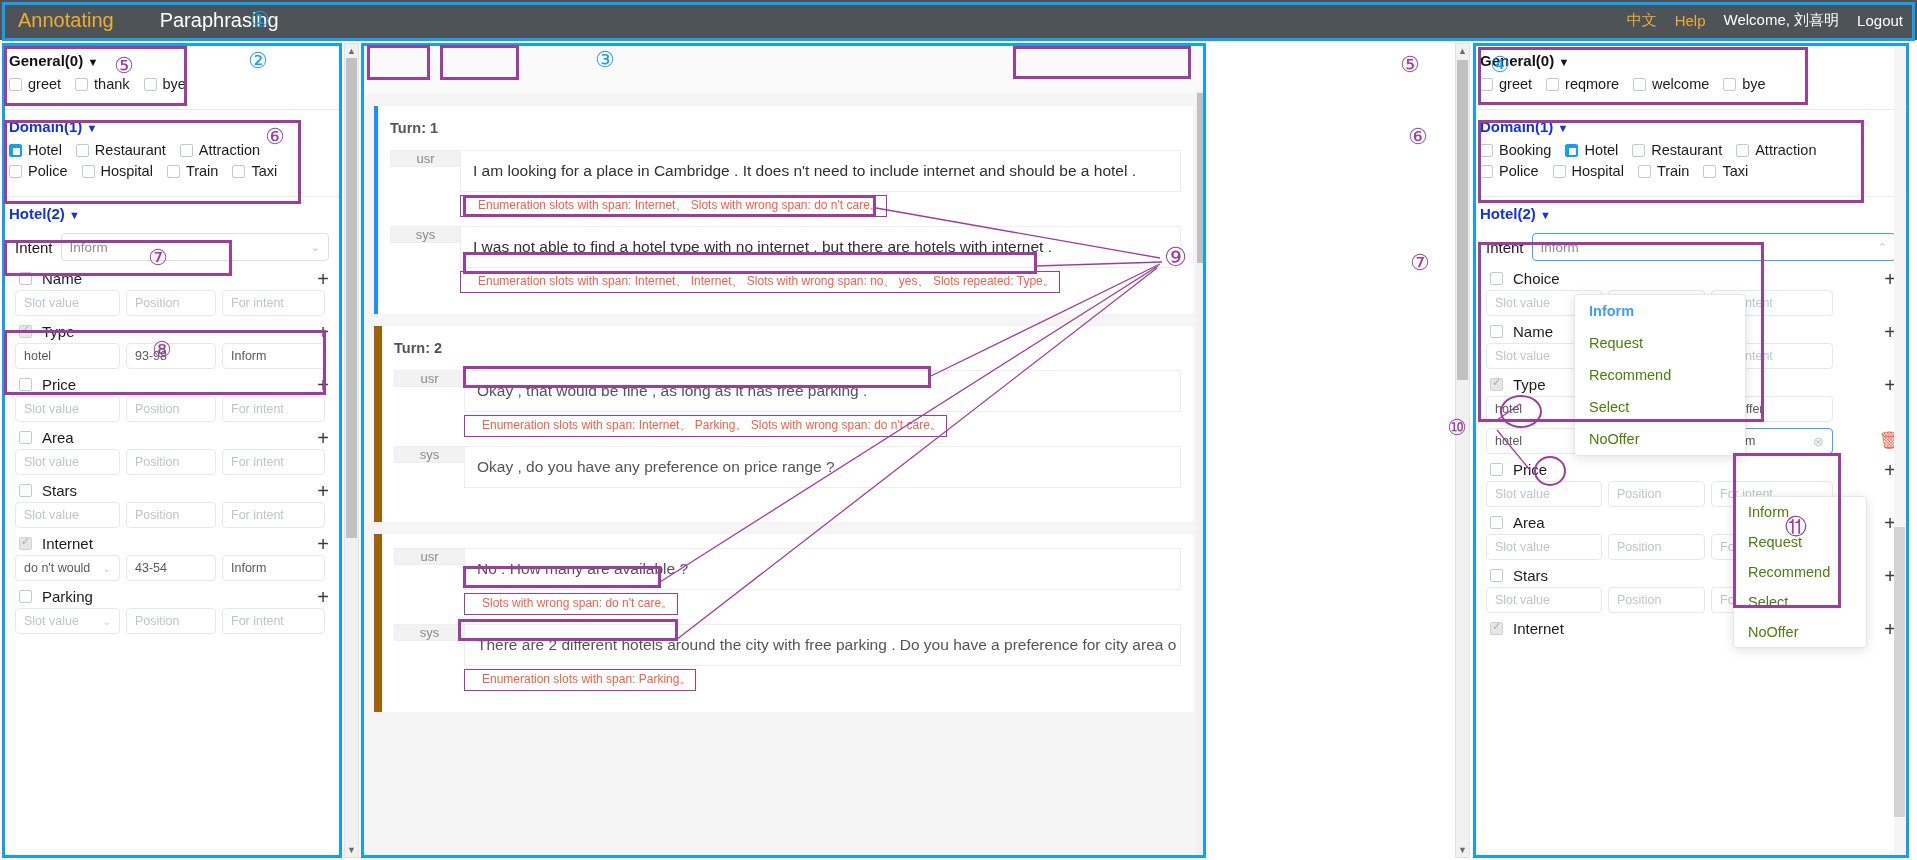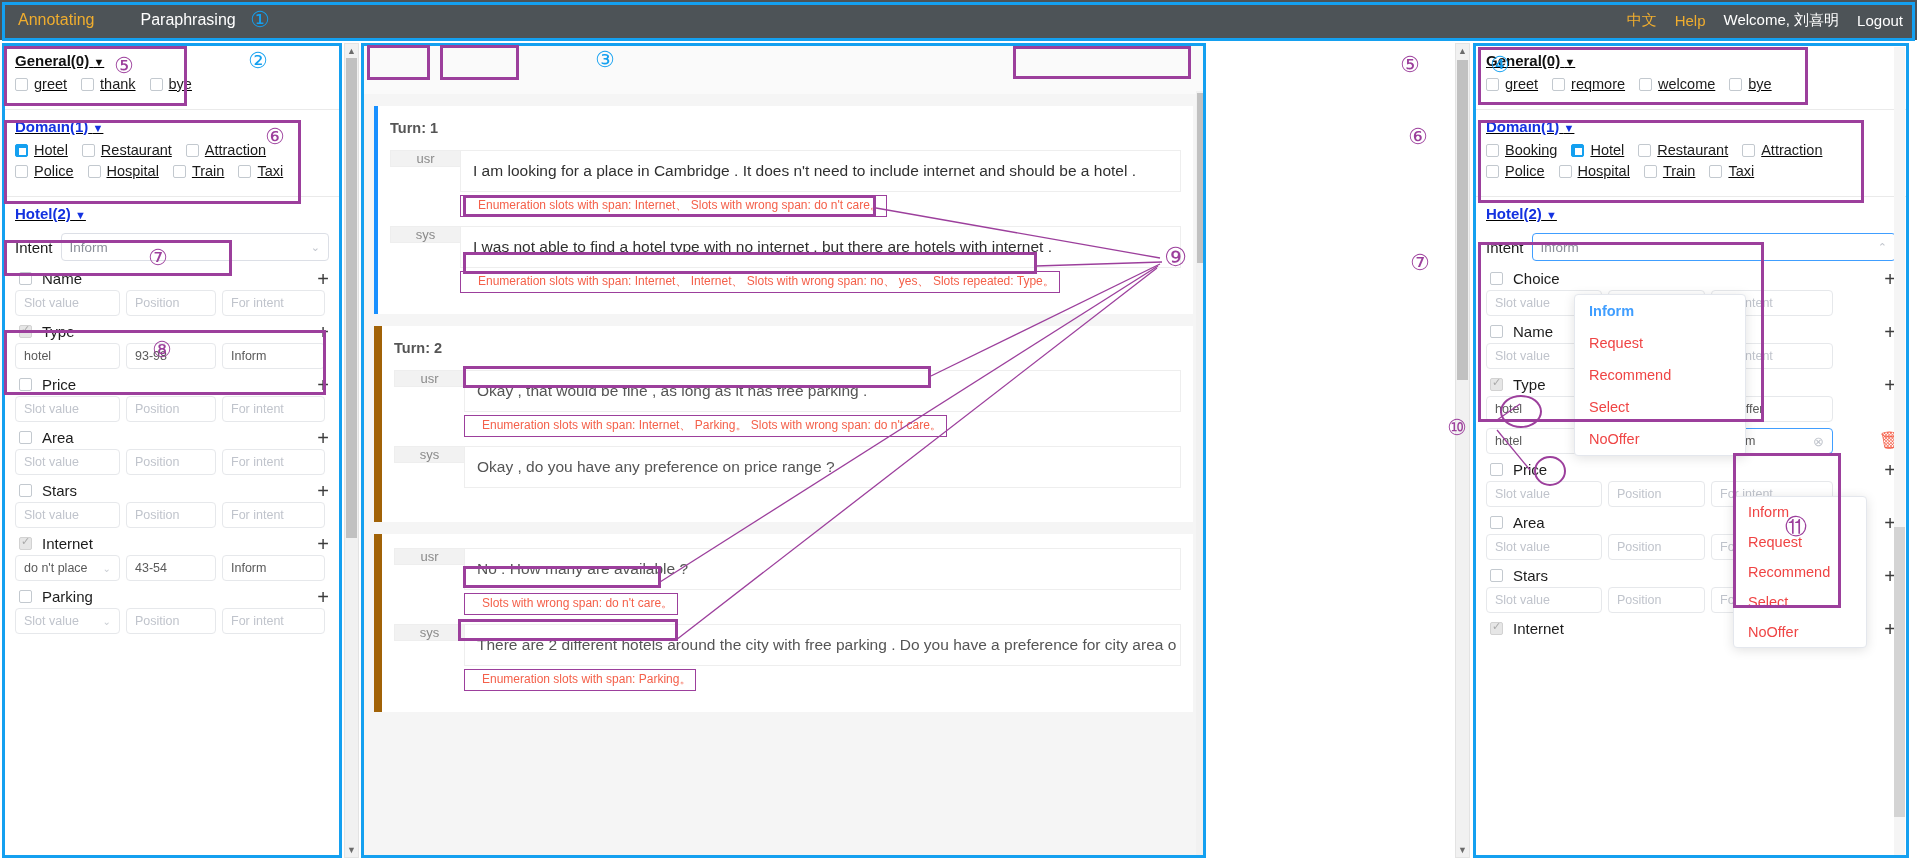--- a/index.html
+++ b/index.html
@@ -12,21 +12,21 @@
     position:relative;
   }
 
   
   #topbar {
     position:absolute; left:0; top:0; width:1917px; height:40px;
     background:#4d5357; color:#fff;
     display:flex; align-items:center;
   }
   .nav-left { display:flex; align-items:center; padding-left:18px; gap:46px; }
-  .nav-item { font-size:16px; color:#ffffff; cursor:pointer; }
+  .nav-item { font-size:20px; color:#ffffff; cursor:pointer; }
   .nav-item.active { color:#f0ad2e; }
   .nav-right { margin-left:auto; display:flex; align-items:center; gap:18px; padding-right:14px; }
   .nav-link { font-size:15px; color:#f0ad2e; cursor:pointer; }
   .nav-text { font-size:15px; color:#ffffff; }
   .nav-text.logout { cursor:pointer; }
 
   
   .panel { position:absolute; background:#fff; overflow:hidden; }
 
   
@@ -47,21 +47,21 @@
   #center-sb .thumb { position:absolute; left:1px; top:2px; width:8px; height:170px; background:#c1c1c1; }
 
   
   #right-panel { left:1473px; top:43px; width:436px; height:815px; border:3px solid #14a0f0; background:#fff; overflow:hidden; }
   #right-sb { position:absolute; left:1455px; top:43px; width:15px; height:815px; background:#f1f1f1; border:1px solid #e3e3e3; }
   #right-sb .thumb { position:absolute; left:1px; top:16px; width:11px; height:320px; background:#c1c1c1; }
   #right-inner-sb { position:absolute; right:1px; top:1px; width:11px; height:808px; background:#f5f5f5; }
   #right-inner-sb .thumb { position:absolute; left:0px; top:480px; width:11px; height:290px; background:#d4d4d4; }
 
   
-  .sect { padding:6px 10px 8px 10px;text-decoration:underline; }
+  .sect { padding:6px 10px 8px 4px; }
   .sect-title { font-size:15px; font-weight:bold; color:#1432e0; margin-bottom:7px; }
   .sect-title.black { color:#111; }
   .caret { font-size:11px; }
   .cb-row { display:flex; flex-wrap:wrap; align-items:center; }
   .cb { display:flex; align-items:center; margin-right:14px; margin-bottom:5px; }
   .box { width:13px; height:13px; border:1px solid #c3c9cf; background:#fff; border-radius:2px; display:inline-block; margin-right:6px; }
   .box.checked { background:#14a0f0; border-color:#14a0f0; position:relative; }
   .box.checked::after { content:""; position:absolute; left:3px; top:3px; width:7px; height:7px; background:#fff; }
   .box.grey { background:#e6e6e6; border-color:#d2d2d2; position:relative; }
   .box.grey::after { content:"✓"; position:absolute; left:1px; top:-3px; font-size:11px; color:#a9a9a9; }
@@ -117,21 +117,21 @@
              font-size:13px; color:#8a8a8a; }
   .utt-txt { flex:1; border:1px solid #eee; background:#fff; padding:11px 12px;
              font-size:15.5px; color:#555; white-space:nowrap; overflow:hidden; }
   .utt-txt.dark { color:#303030; }
   .err { display:inline-block; margin:3px 0 9px 70px; font-size:12px; color:#f4604a;
          border:1px solid #9c3f9c; padding:1px 4px 2px 17px; background:#fff; }
 
   
   .dd { position:absolute; background:#fff; border:1px solid #e4e7ed; border-radius:4px;
         box-shadow:0 2px 12px rgba(0,0,0,0.12); z-index:40; }
-  .dd-item { font-size:14.5px; color:#ef4444; padding:8px 14px; cursor:pointer; white-space:nowrap; }
+  .dd-item { font-size:14.5px; color:#4d7c0f; padding:8px 14px; cursor:pointer; white-space:nowrap; }
   .dd-item.sel { color:#409eff; font-weight:bold; }
 
   
   #overlay { position:absolute; left:0; top:0; width:1917px; height:860px; pointer-events:none; z-index:90; }
   .cyan-box { position:absolute; border:3px solid #14a0f0; pointer-events:none; }
   .mag-box  { position:absolute; border:3px solid #9c3f9c; pointer-events:none; }
   .circ { position:absolute; font-size:22px; color:#14a0f0; font-family:"DejaVu Sans", sans-serif; }
   .circ.m { color:#9c3f9c; }
   .circ.big { font-size:26px; }
   .mag-ell { position:absolute; border:2px solid #9c3f9c; border-radius:50%; pointer-events:none; }
@@ -287,21 +287,21 @@
       <div class="fld f3">For intent</div>
     </div>
 
     <div class="slot-head">
       <span class="box grey"></span>
       <span class="slot-name">Internet</span>
       <span class="plus">+</span>
     </div>
     <div class="slot-fields">
       <div class="fld f1 val">
-        <span>do n't place</span>
+        <span>do n't would</span>
         <span class="arrow">⌄</span>
       </div>
       <div class="fld f2 val">43-54</div>
       <div class="fld f3 val">Inform</div>
     </div>
 
     <div class="slot-head">
       <span class="box"></span>
       <span class="slot-name">Parking</span>
       <span class="plus">+</span>

